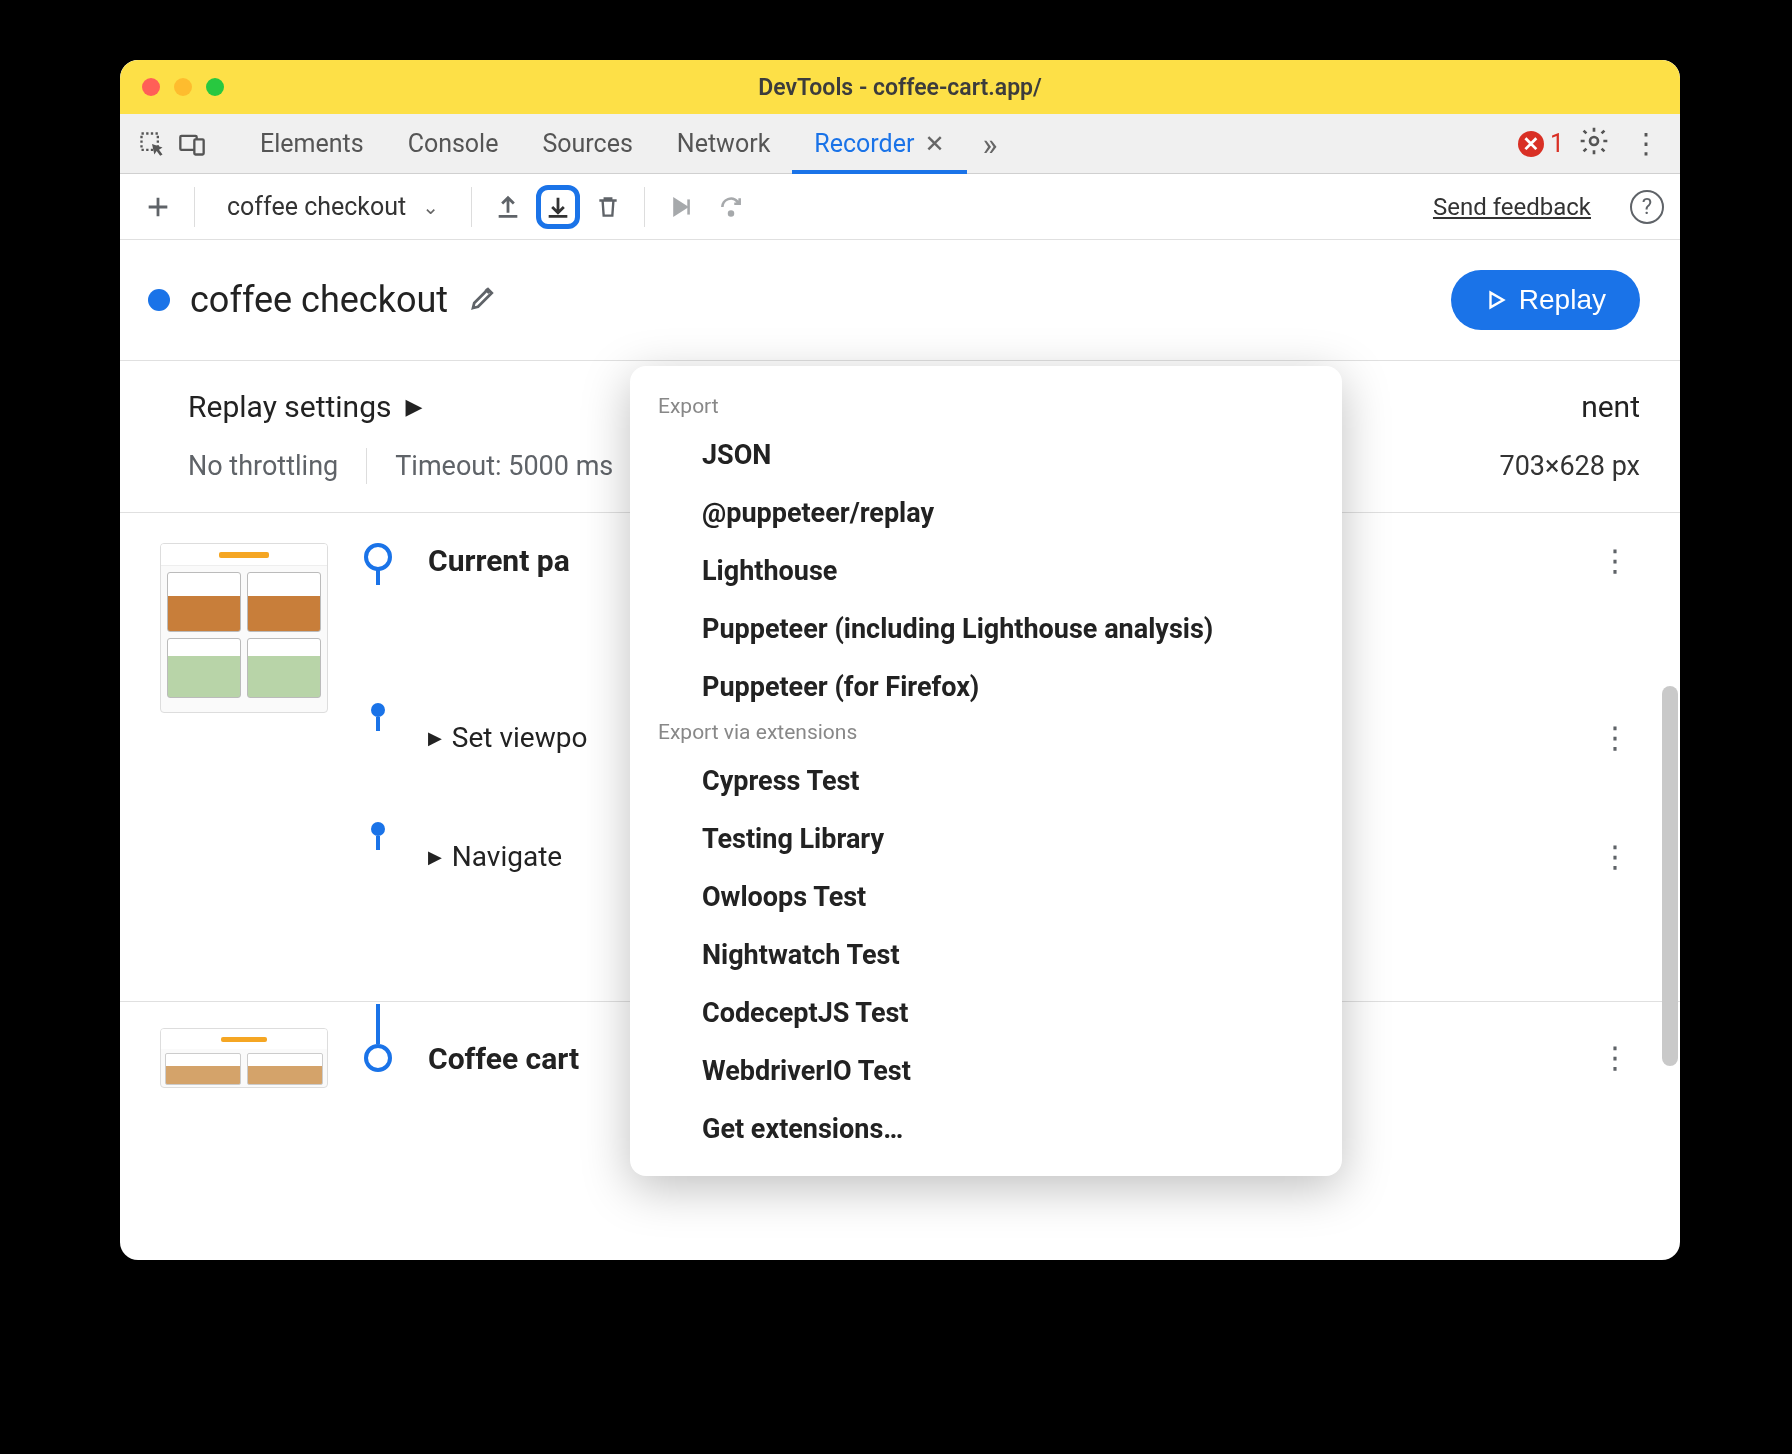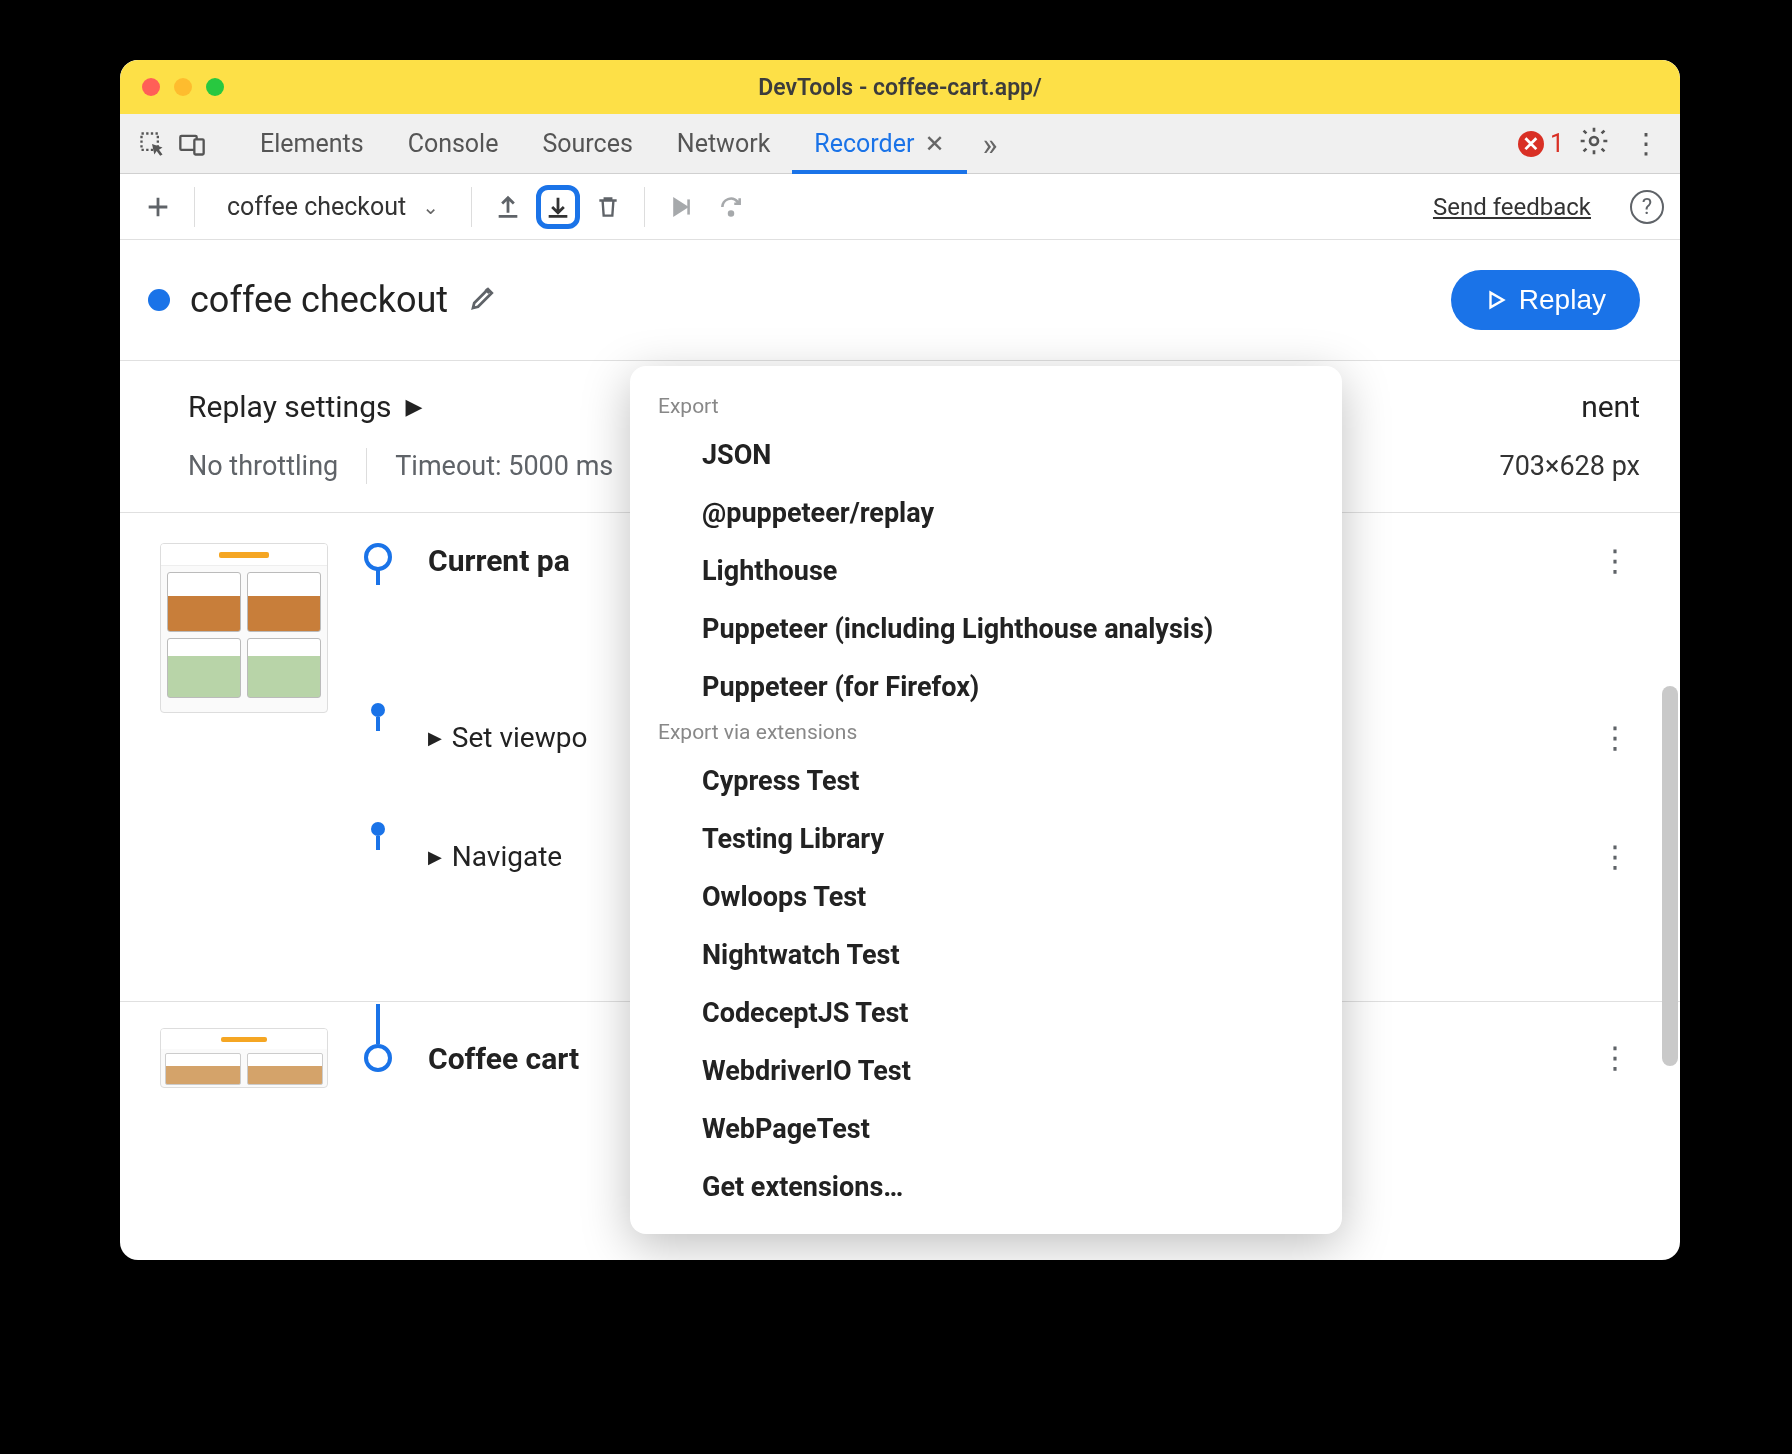--- a/index.html
+++ b/index.html
@@ -472,21 +472,20 @@
       <div class="export-item">Lighthouse</div>
       <div class="export-item">Puppeteer (including Lighthouse analysis)</div>
       <div class="export-item">Puppeteer (for Firefox)</div>
       <div class="export-heading">Export via extensions</div>
       <div class="export-item">Cypress Test</div>
       <div class="export-item">Testing Library</div>
       <div class="export-item">Owloops Test</div>
       <div class="export-item">Nightwatch Test</div>
       <div class="export-item">CodeceptJS Test</div>
       <div class="export-item">WebdriverIO Test</div>
-      <div class="export-item">WebPageTest</div>
       <div class="export-item">Get extensions…</div>
     </div>
 
     <div class="scrollbar-track">
       <div class="scrollbar-thumb"></div>
     </div>
 
   </div>
 </div>
 

